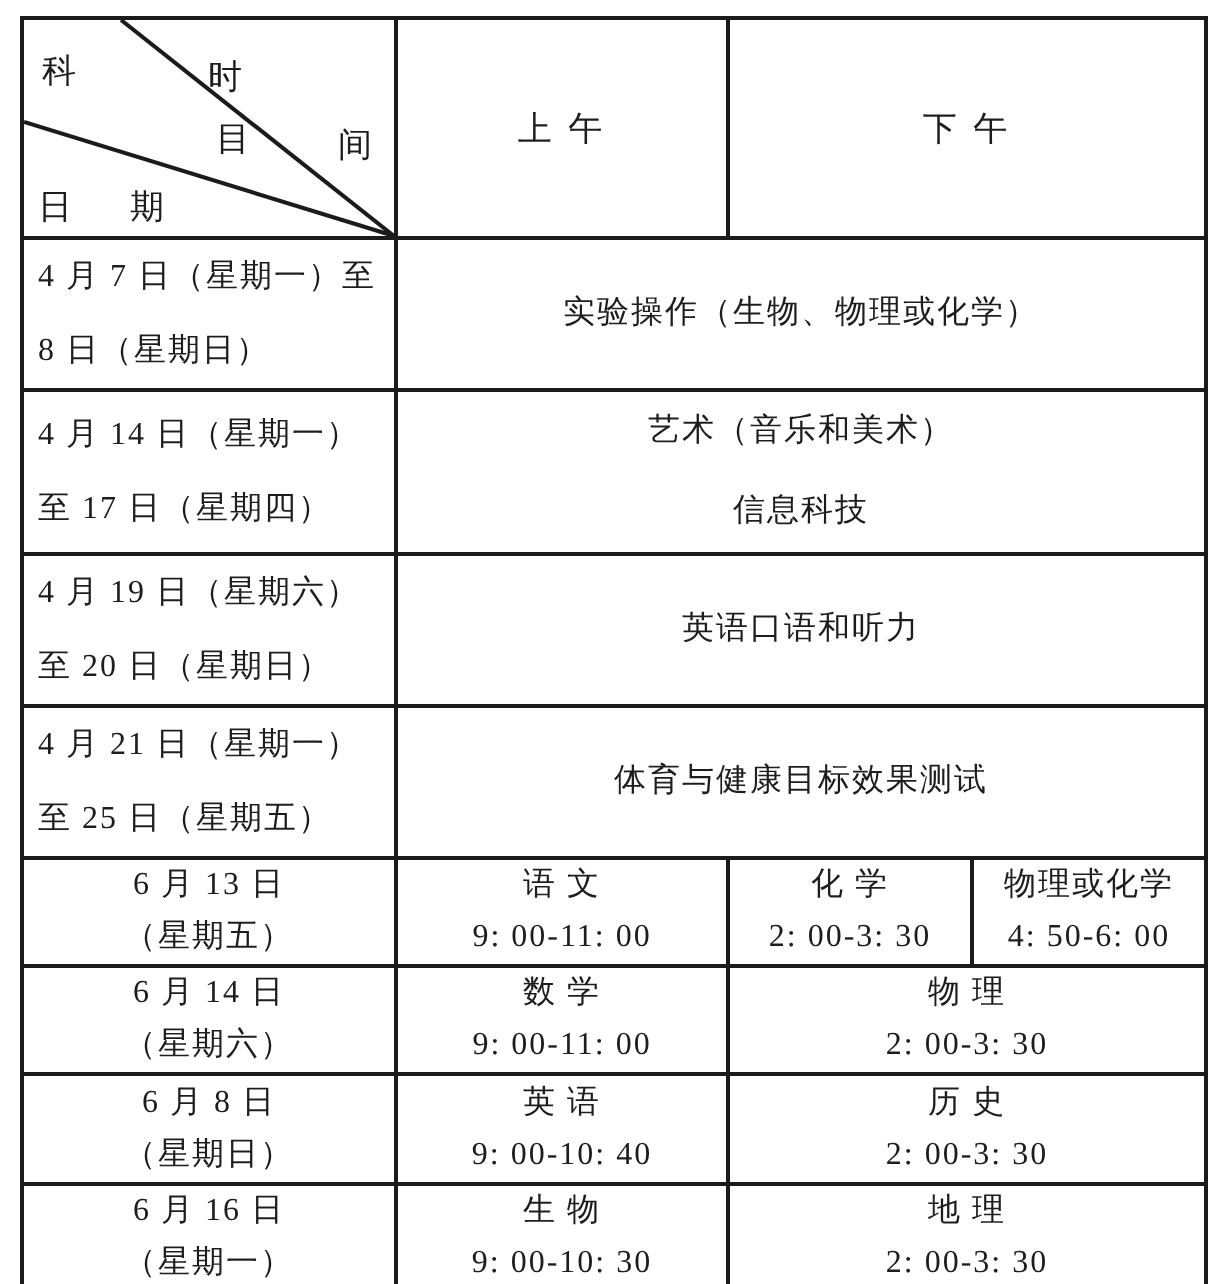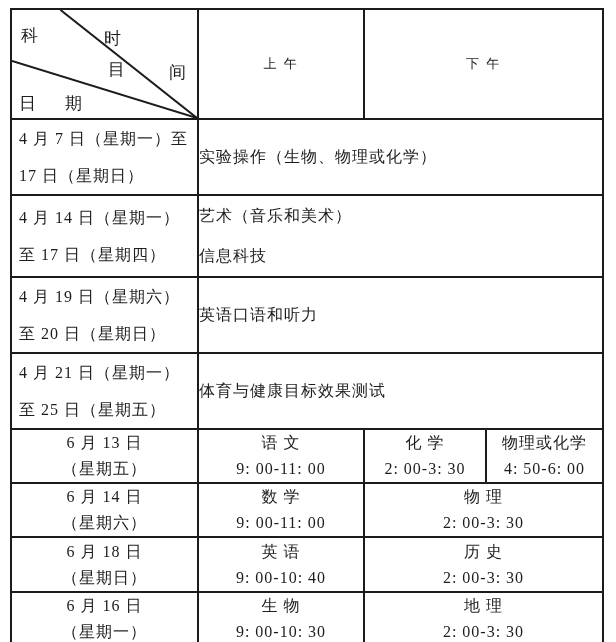--- a/index.html
+++ b/index.html
@@ -39,21 +39,21 @@
   tr.r2    { height: 80px; padding-left: 19px; }
   tr.r3    { height: 72px; }
   tr.r4    { height: 74px; margin-left: 24px; }
   tr.r5    { height: 40px; }
   tr.r6    { height: 54px; border-radius: 21px; }
   tr.r7    { height: 55px; }
   tr.r8    { height: 52px; }
 
   td.head {
     text-align: center;
-    font-size: 13px;
+    font-size: 17px;
     letter-spacing: 2px;
   }
   td.corner {
     position: relative;
     letter-spacing: 0;
   }
   td.corner svg {
     position: absolute;
     left: 0; top: 0;
     width: 100%; height: 100%;
@@ -71,20 +71,21 @@
   .ch.date1 { left: 7px;   top: 85px; }
   .ch.date2 { left: 53px;  top: 85px; }
 
   td.date-left div {
     line-height: 37px;
     padding-left: 7px;
     text-align: left;
     white-space: nowrap;
   }
   td.subject-span {
+    text-align: center;
   }
   td.subject-span div {
     line-height: 40px;
     white-space: nowrap;
   }
   td.center2 {
     text-align: center;
   }
   td.center2 div {
     line-height: 26px;
@@ -117,21 +118,21 @@
         <span class="ch date1">日</span>
         <span class="ch date2">期</span>
       </td>
       <td class="head">上 午</td>
       <td class="head" colspan="2">下 午</td>
     </tr>
 
     <tr class="r1">
       <td class="date-left">
         <div>4 月 7 日（星期一）至</div>
-        <div>17 日（星期日）</div>
+        <div>8 日（星期日）</div>
       </td>
       <td class="subject-span" colspan="3">
         <div>实验操作（生物、物理或化学）</div>
       </td>
     </tr>
 
     <tr class="r2">
       <td class="date-left">
         <div>4 月 14 日（星期一）</div>
         <div>至 17 日（星期四）</div>
@@ -191,21 +192,21 @@
         <div>9: 00-11: 00</div>
       </td>
       <td class="center2" colspan="2">
         <div>物 理</div>
         <div>2: 00-3: 30</div>
       </td>
     </tr>
 
     <tr class="r7">
       <td class="center2">
-        <div>6 月 18 日</div>
+        <div>6 月 8 日</div>
         <div>（星期日）</div>
       </td>
       <td class="center2">
         <div>英 语</div>
         <div>9: 00-10: 40</div>
       </td>
       <td class="center2" colspan="2">
         <div>历 史</div>
         <div>2: 00-3: 30</div>
       </td>

